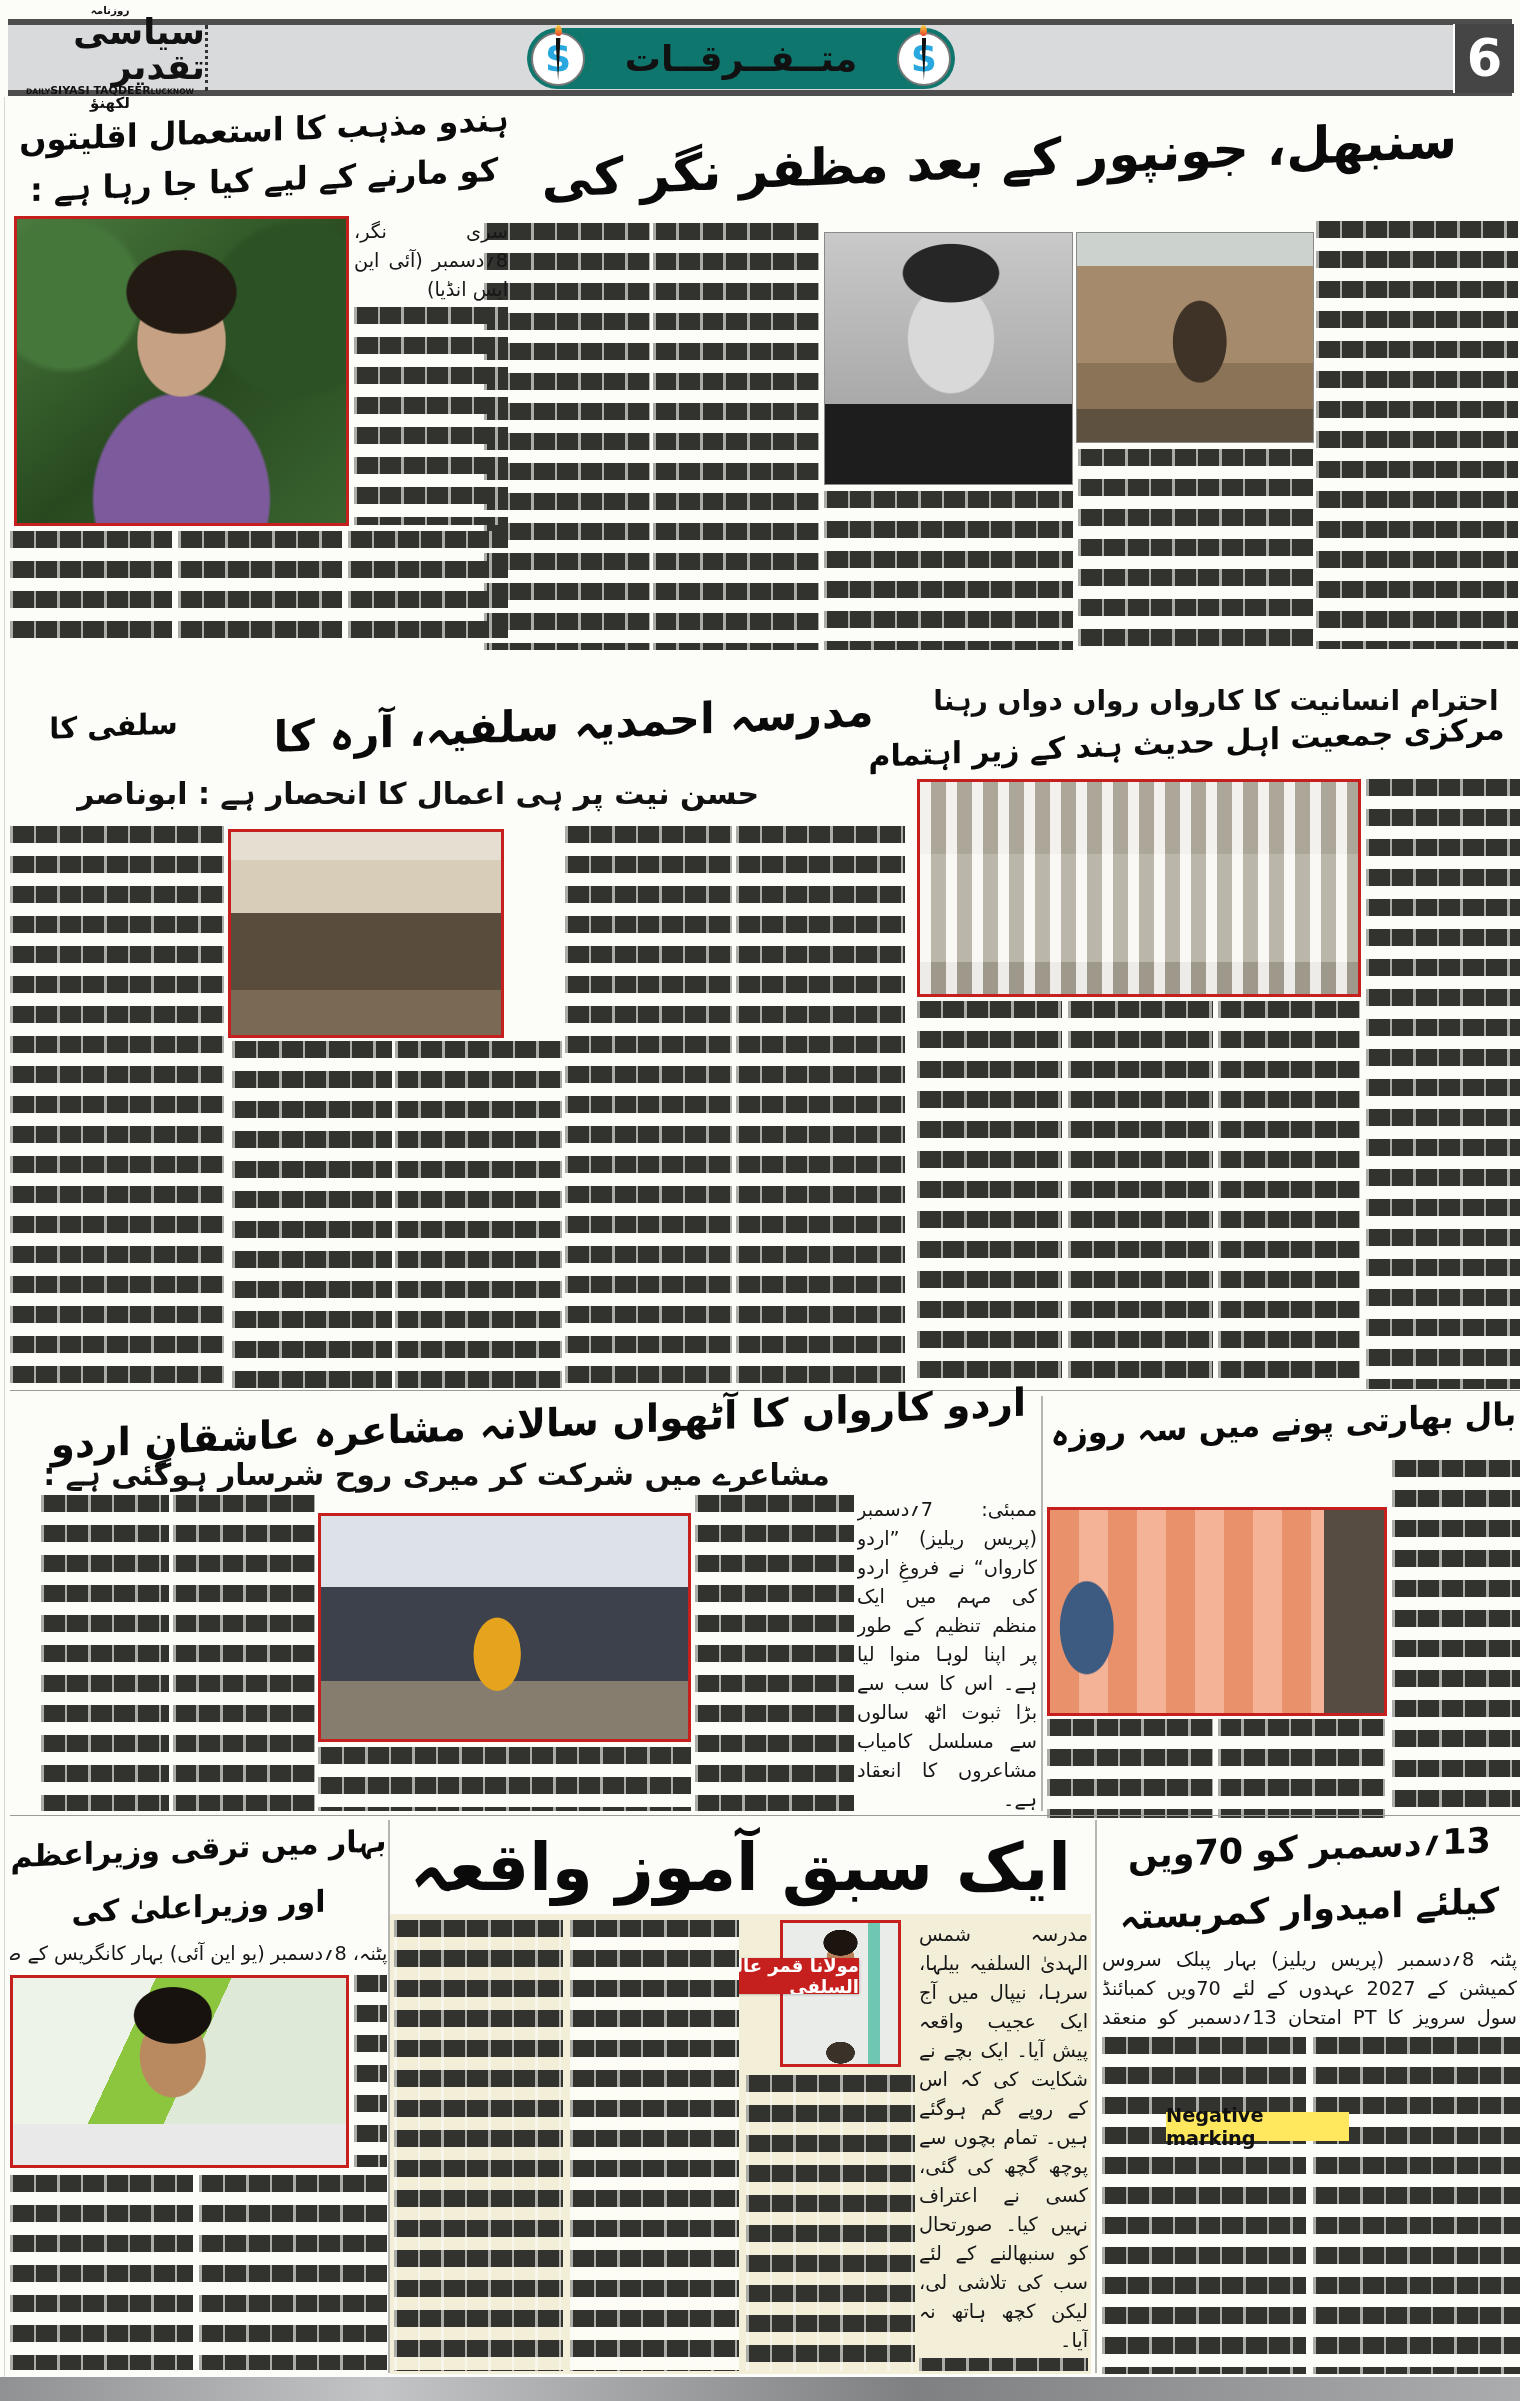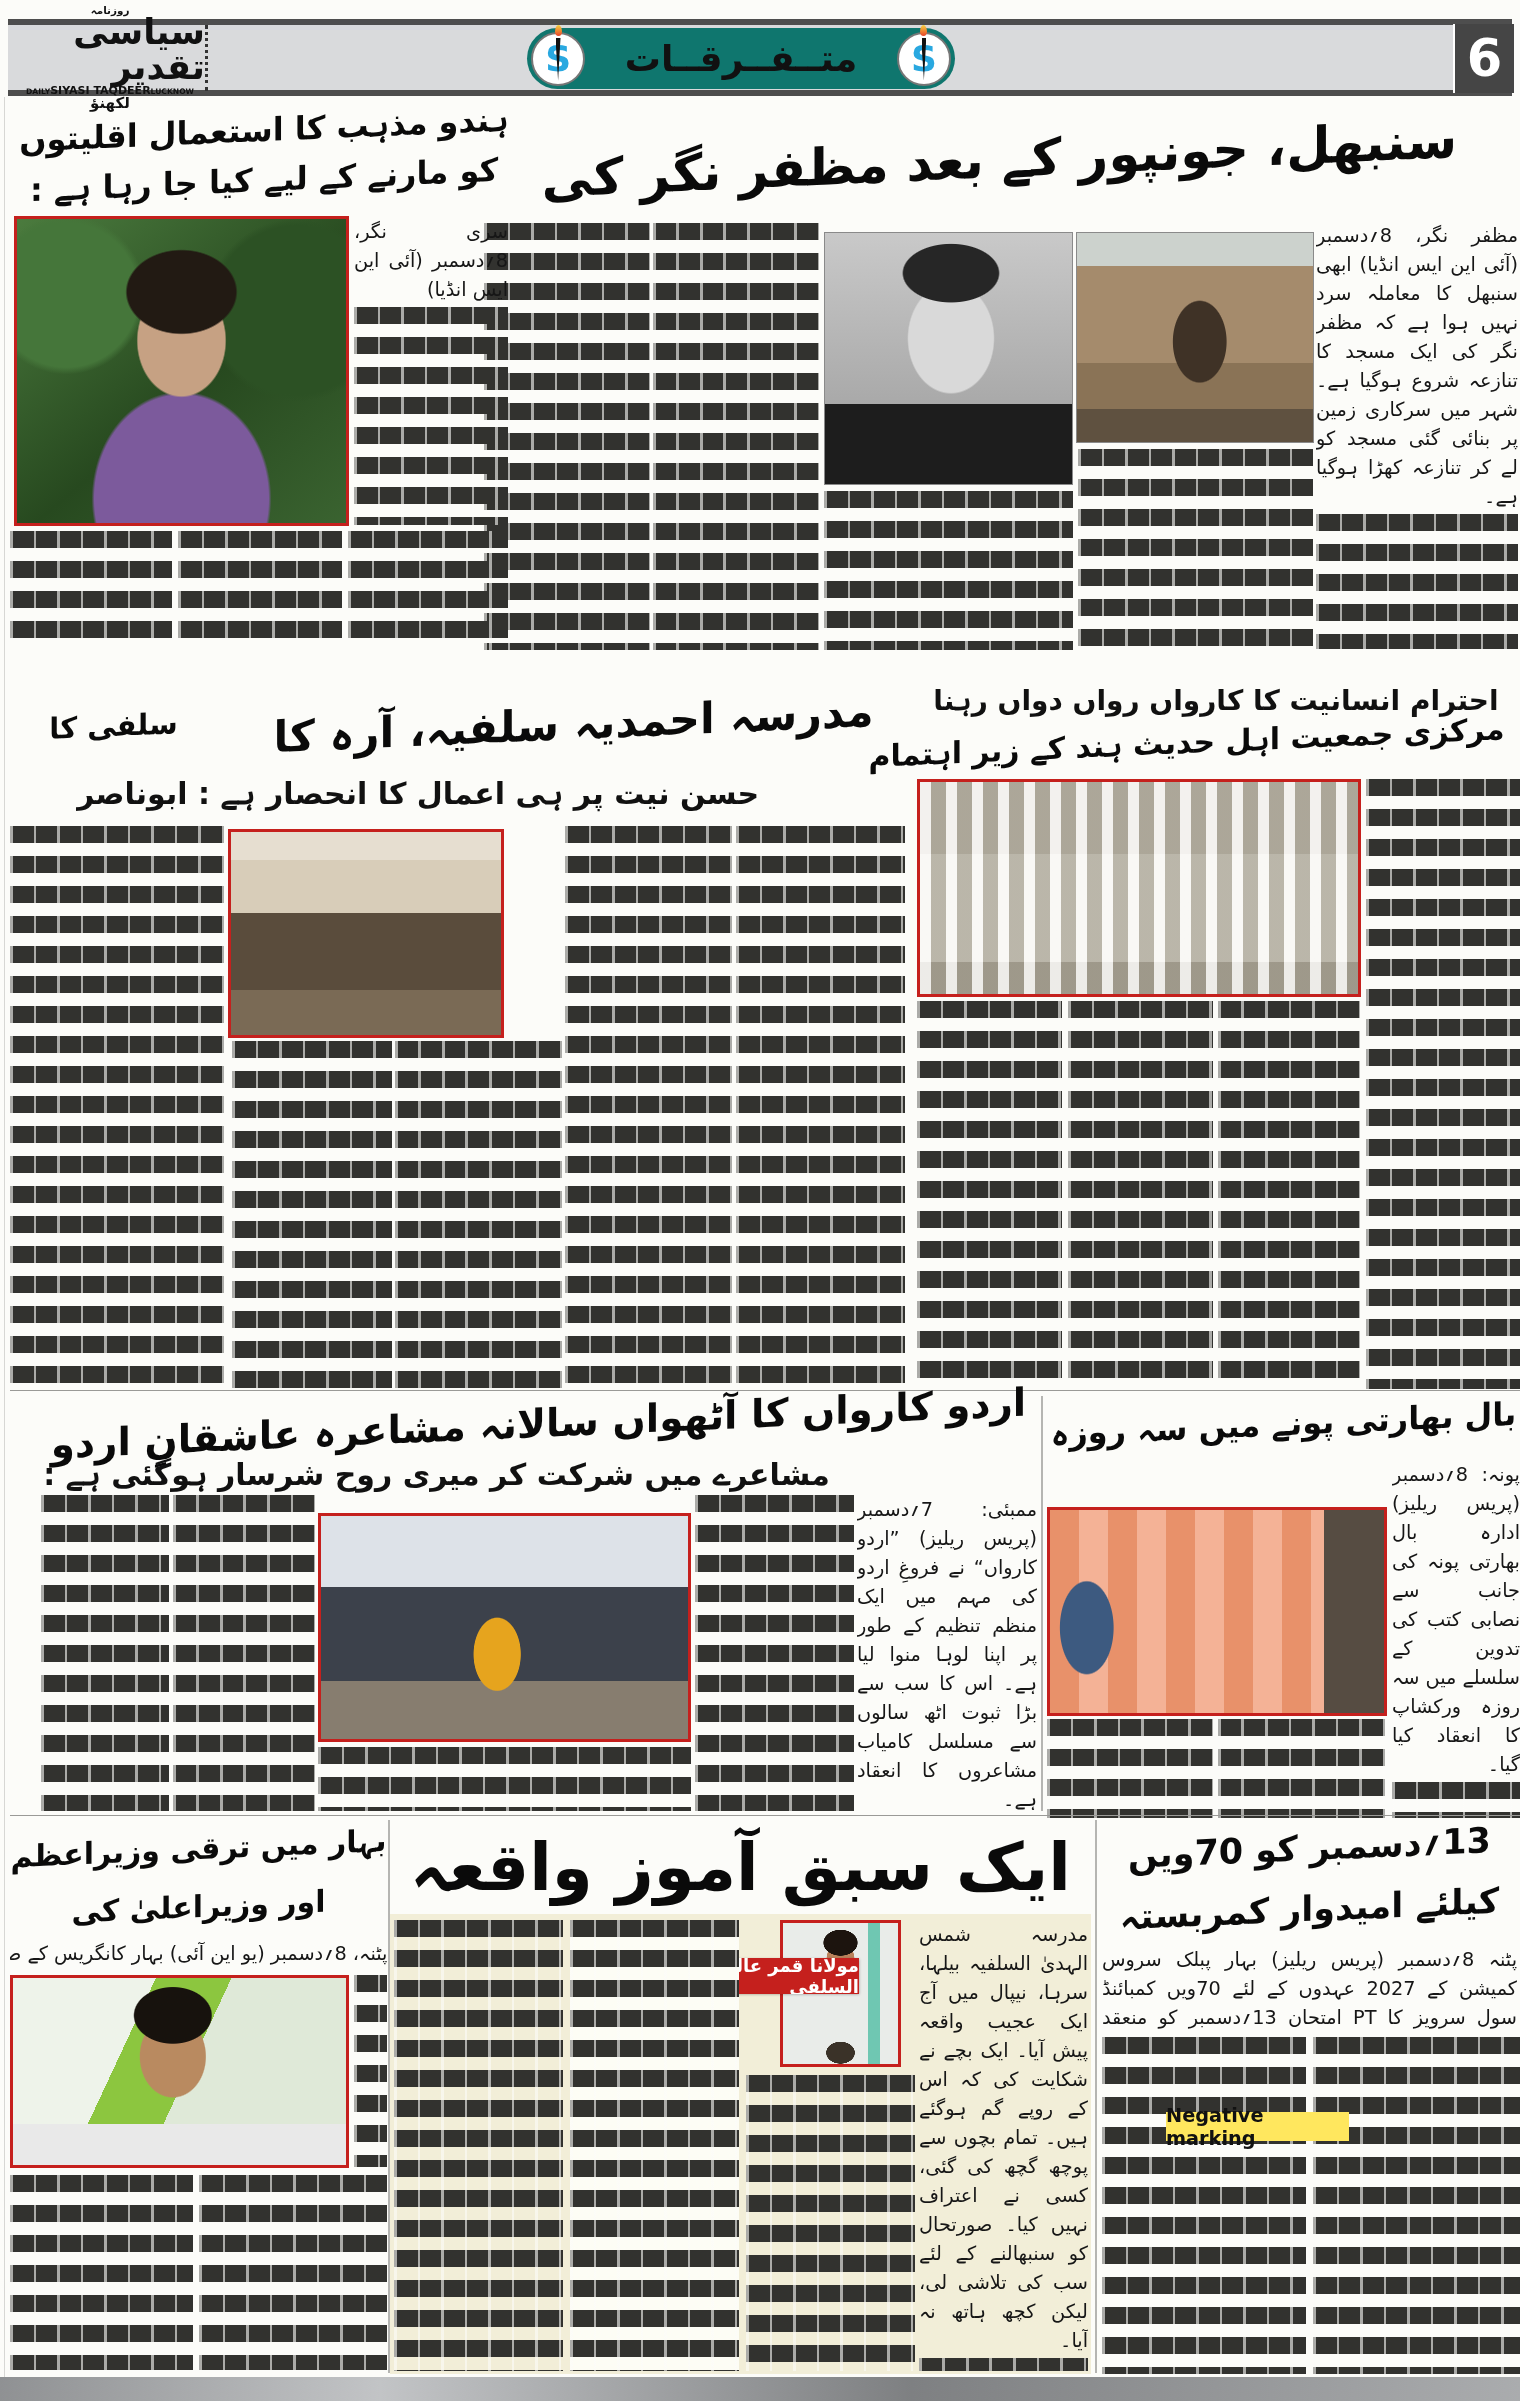--- a/index.html
+++ b/index.html
@@ -93,21 +93,20 @@
     <div class="ph ph-thin" style="left:824px;top:232px;width:249px;height:253px;background:
           radial-gradient(ellipse 79px 48px at 51% 16%, #262626 0 60%, transparent 62%),
           radial-gradient(ellipse 73px 93px at 51% 42%, #d9d9d9 0 58%, transparent 60%),
           linear-gradient(to top, #1d1d1d 0 32%, transparent 32%),
           linear-gradient(#c9c9c9,#9a9a9a);"></div>
     <div class="ph ph-thin" style="left:1076px;top:232px;width:238px;height:211px;background:
           radial-gradient(ellipse 48px 73px at 52% 52%, #3f3226 0 55%, transparent 57%),
           linear-gradient(to bottom, #ccd2cd 0 16%, #a58b6c 16% 62%, #8a7356 62% 84%, #5f5140 84%);"></div>
 
     <div class="col" style="left:1316px;top:221px;width:202px;height:428px;">
-      <p class="body-text">مظفر نگر، 8؍دسمبر (آئی این ایس انڈیا) ابھی سنبھل کا معاملہ سرد نہیں ہوا ہے کہ مظفر نگر کی ایک مسجد کا تنازعہ شروع ہوگیا ہے۔ شہر میں سرکاری زمین پر بنائی گئی مسجد کو لے کر تنازعہ کھڑا ہوگیا ہے۔</p>
       <div class="fill sim"></div>
     </div>
     <div class="simbox sim" style="left:1078px;top:449px;width:235px;height:200px;"></div>
     <div class="simbox sim" style="left:824px;top:491px;width:249px;height:159px;"></div>
     <div class="simbox sim" style="left:653px;top:223px;width:166px;height:427px;"></div>
     <div class="simbox sim" style="left:484px;top:223px;width:166px;height:427px;"></div>
   </div>
 
   <div>
     <div class="hl nasta" style="left:10.4px;top:105px;width:508px;height:104px;font-size:32px;line-height:50px;">ہندو مذہب کا استعمال اقلیتوں کو مارنے کے لیے کیا جا رہا ہے : التجا مفتی</div>
@@ -171,21 +170,20 @@
   </div>
 
   <div>
     <div class="vrule" style="left:1041px;top:1396px;height:415px;"></div>
     <div class="hl nasta" style="left:1047px;top:1395px;width:473px;height:61px;font-size:32px;line-height:58px;">بال بھارتی پونے میں سہ روزہ ورکشاپ کے موقع پر ادبی محفل کا انعقاد</div>
     <div class="ph ph-red" style="left:1047px;top:1507px;width:340px;height:209px;background:
           radial-gradient(ellipse 48px 83px at 11% 58%, #3d5a80 0 55%, transparent 57%),
           linear-gradient(90deg, transparent 0 82%, #564c42 82%),
           repeating-linear-gradient(90deg, #e8916a 0 29px, #f4b296 29px 58px);"></div>
     <div class="col" style="left:1392px;top:1460px;width:128px;height:358px;">
-      <p class="body-text">پونہ: 8؍دسمبر (پریس ریلیز) ادارہ بال بھارتی پونہ کی جانب سے نصابی کتب کی تدوین کے سلسلے میں سہ روزہ ورکشاپ کا انعقاد کیا گیا۔</p>
       <div class="fill sim"></div>
     </div>
     <div class="simbox sim" style="left:1047px;top:1719px;width:166px;height:99px;"></div>
     <div class="simbox sim" style="left:1218px;top:1719px;width:167px;height:99px;"></div>
   </div>
 
   <div>
     <div class="hrule" style="left:10.4px;top:1815px;width:1510px;"></div>
     <div class="hl nasta" style="left:10.4px;top:1820px;width:377px;height:119px;font-size:30px;line-height:58px;">بہار میں ترقی وزیراعظم اور وزیراعلیٰ کی تقریروں میں نظر آتی ہے، جو حقیقت سے کافی دور ہے: اکھلیش</div>
     <div class="col" style="left:10.4px;top:1939px;width:377px;height:32px;">

